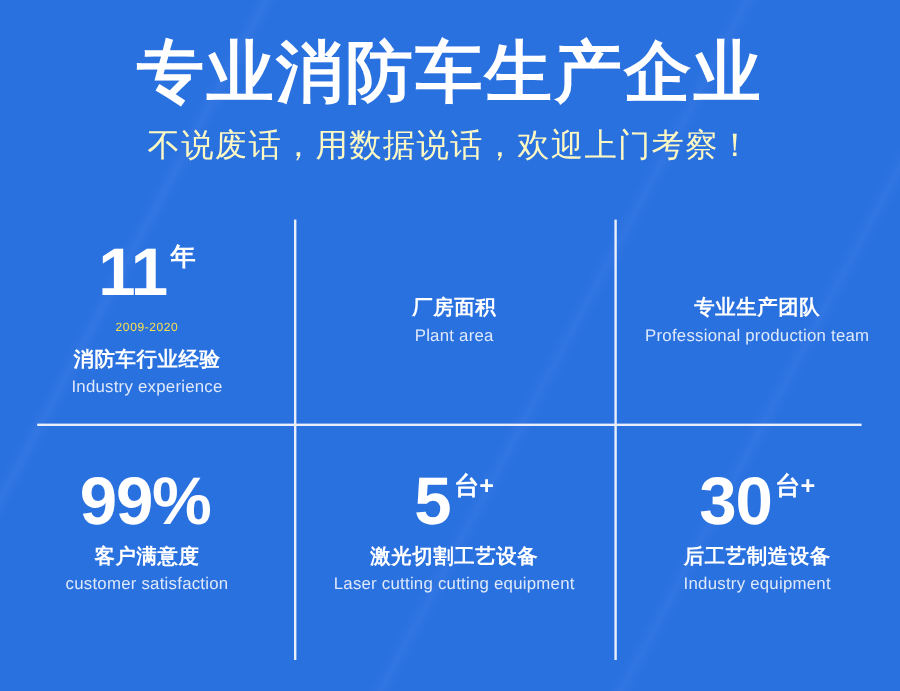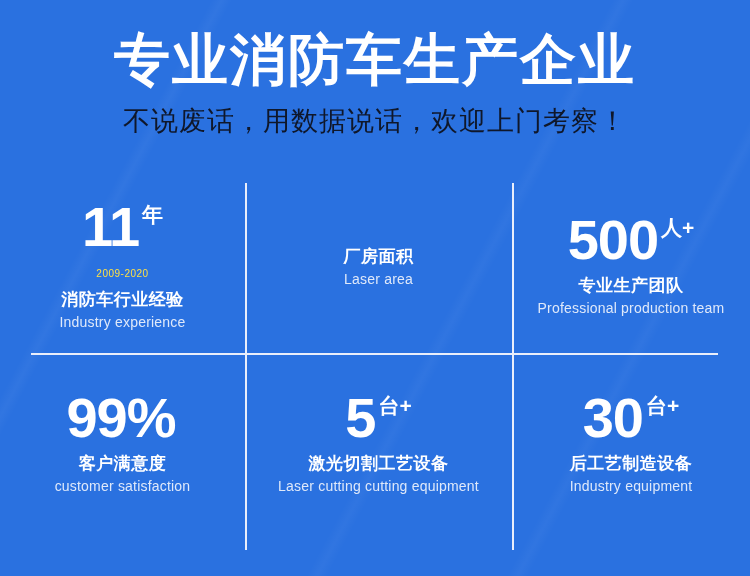--- a/index.html
+++ b/index.html
@@ -54,21 +54,21 @@
     color: #ffffff;
     letter-spacing: 2px;
     white-space: nowrap;
   }
   .sub-title {
     margin: 0;
     padding-top: 12px;
     font-size: 27px;
     line-height: 34px;
     font-weight: 500;
-    color: #0f172a;
+    color: #fef9c3;
     letter-spacing: 1px;
     white-space: nowrap;
   }
 
   
   .stats-grid {
     position: absolute;
     left: 0;
     top: 175px;
     width: 750px;
@@ -199,28 +199,24 @@
         <span class="stat-value">11</span>
         <span class="stat-unit">年</span>
       </div>
       <div class="stat-note">2009-2020</div>
       <div class="stat-label-cn">消防车行业经验</div>
       <div class="stat-label-en">Industry experience</div>
     </div>
 
     <div class="stat-cell">
       <div class="stat-label-cn">厂房面积</div>
-      <div class="stat-label-en">Laser area</div>
-    </div>
-
-    <div class="stat-cell">
-      <div class="stat-number-row">
-        <span class="stat-value">500</span>
-        <span class="stat-unit">人+</span>
-      </div>
+      <div class="stat-label-en">Plant area</div>
+    </div>
+
+    <div class="stat-cell">
       <div class="stat-label-cn">专业生产团队</div>
       <div class="stat-label-en">Professional production team</div>
     </div>
 
     <div class="stat-cell">
       <div class="stat-number-row">
         <span class="stat-value">99%</span>
         <span class="stat-unit"></span>
       </div>
       <div class="stat-label-cn">客户满意度</div>

